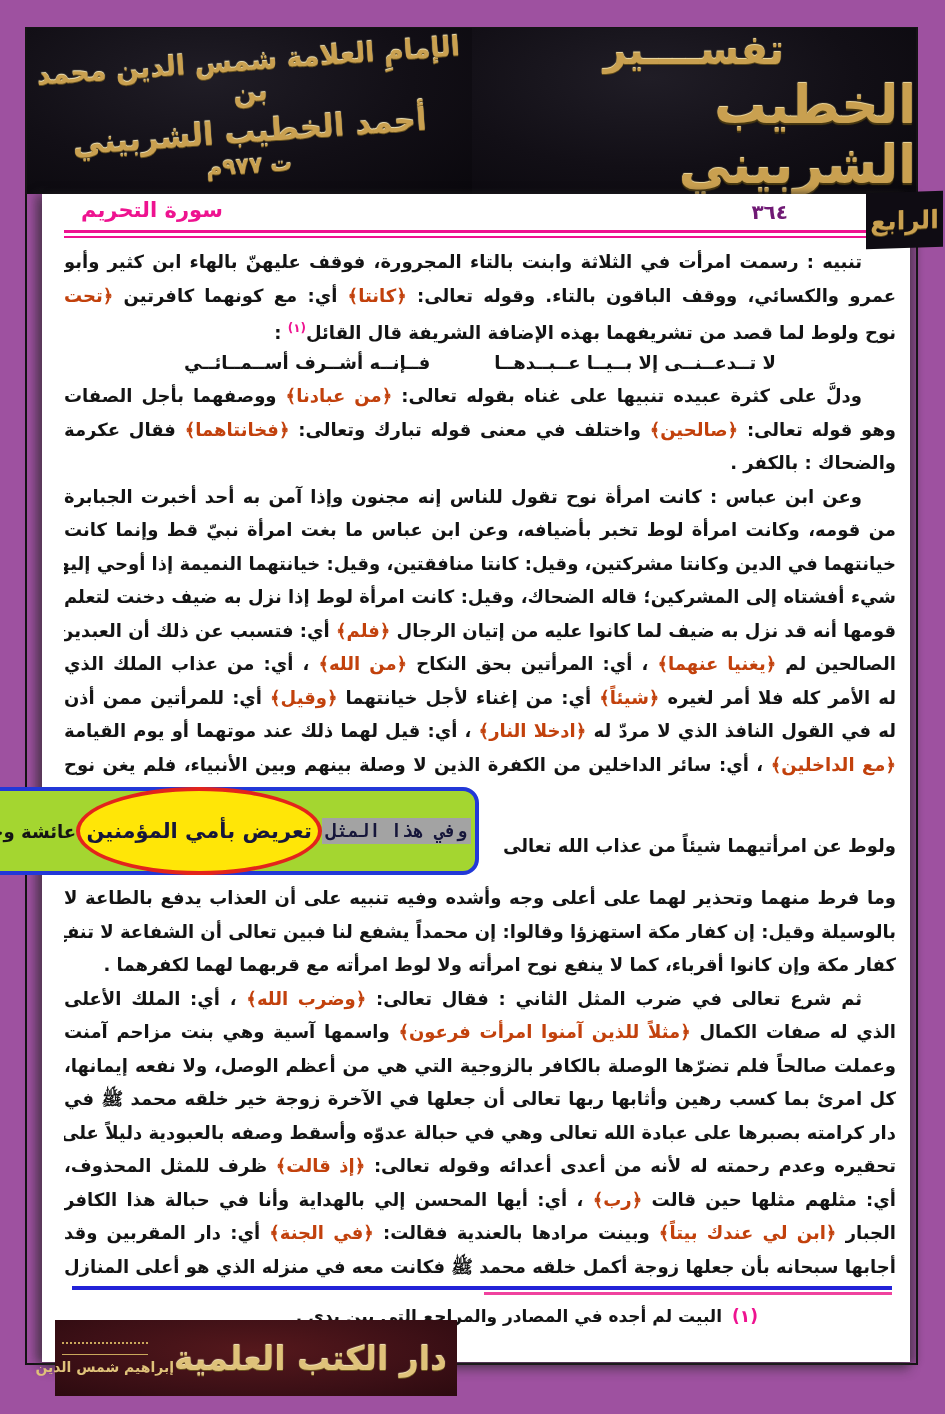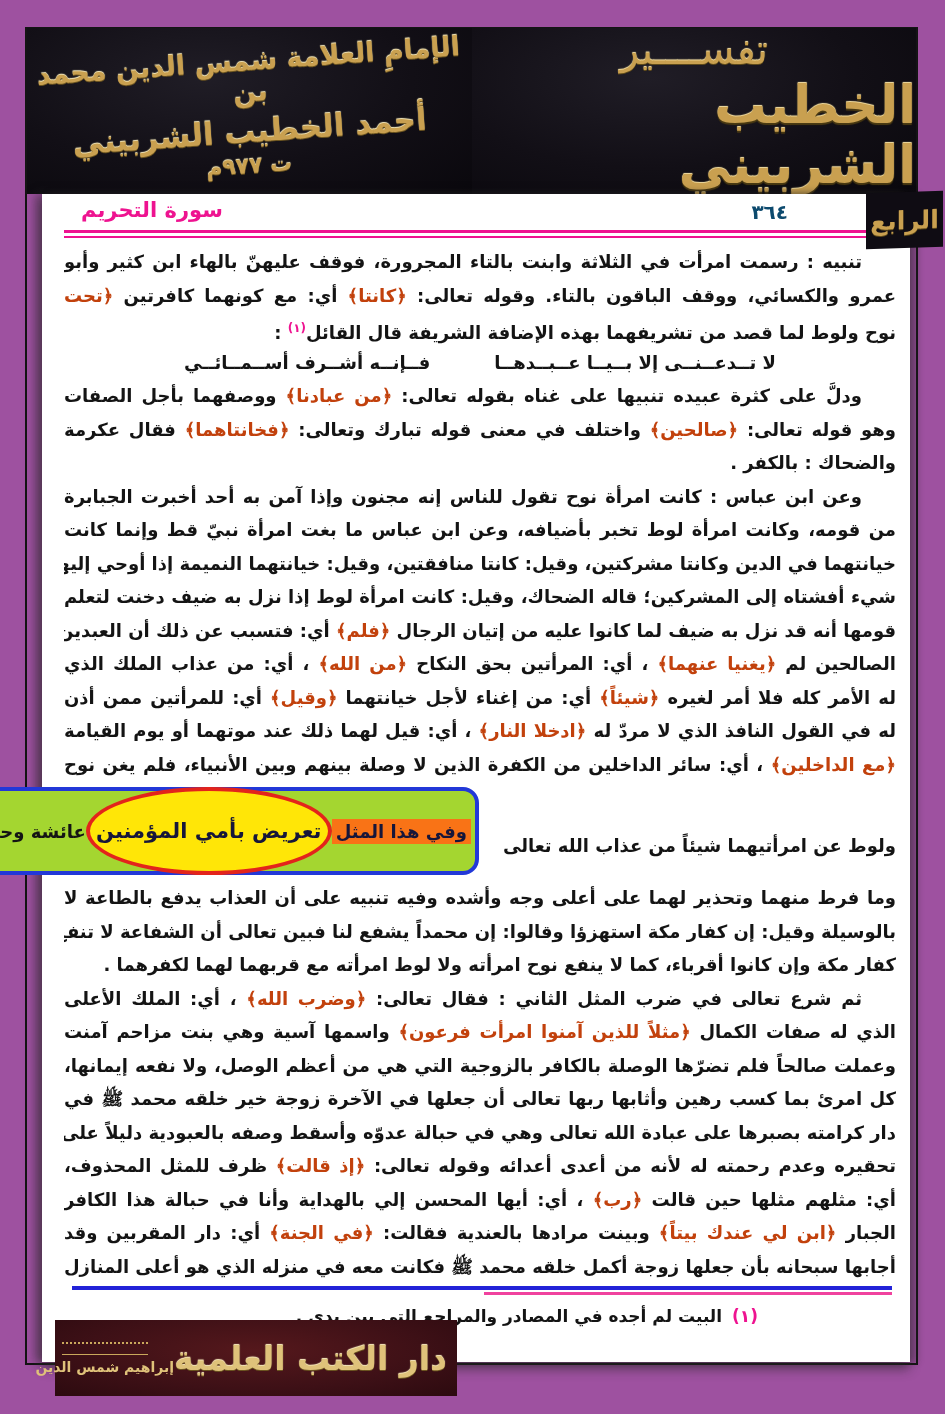--- a/index.html
+++ b/index.html
@@ -9,52 +9,52 @@
   
   .frame{position:absolute;left:25px;top:27px;width:889px;height:1334px;border:2px solid #141414;background:#9e51a0;}
 
   
   .covers{position:absolute;left:27px;top:28px;width:889px;height:166px;display:flex;z-index:2;}
   .cover{flex:1;background:radial-gradient(ellipse at 40% 30%, #201d26 0%, #120f16 55%, #0a080d 100%);color:#c9a050;display:flex;flex-direction:column;align-items:center;justify-content:center;overflow:hidden;}
   .cover-left .cl{transform:rotate(-4deg);text-align:center;font-weight:700;text-shadow:0 1px 0 #6b5420,0 -1px 1px #fff3c2;}
   .cl1{font-size:27px;letter-spacing:1px;}
   .cl2{font-size:31px;margin-top:6px;}
   .cl3{font-size:22px;margin-top:4px;}
-  .cover-right .cr1{font-size:40px;font-weight:400;text-shadow:0 1px 0 #5e4a1a,0 -1px 1px #ffe9a8;}
+  .cover-right .cr1{font-size:40px;font-weight:700;text-shadow:0 1px 0 #5e4a1a,0 -1px 1px #ffe9a8;}
   .cover-right .cr2{font-size:52px;font-weight:700;margin-top:2px;text-shadow:0 2px 1px #4a3a12,0 -1px 1px #ffe9a8;}
 
   
   .page{position:absolute;left:42px;top:194px;width:868px;height:1168px;background:#ffffff;z-index:3;
         box-shadow:-7px 0 9px rgba(40,40,40,.5), 7px 0 7px rgba(40,40,40,.35), 0 8px 10px rgba(40,40,40,.45);
         padding:0;box-sizing:border-box;}
   .page-inner{position:relative;width:100%;height:100%;padding:4px 14px 0 22px;box-sizing:border-box;direction:rtl;}
 
   .hdr{position:relative;height:30px;margin-left:11px;}
   .surah{position:absolute;left:6px;top:0;color:#ee1390;font-size:21px;font-weight:700;}
-  .pnum{position:absolute;right:108px;top:2px;color:#0c4a6e;font-size:20px;font-weight:700;letter-spacing:1px;}
+  .pnum{position:absolute;right:108px;top:2px;color:#701a75;font-size:20px;font-weight:700;letter-spacing:1px;}
   .rule{height:3px;border-top:3px solid #ee1390;border-bottom:2px solid #ee1390;margin-top:2px;}
 
   .body{margin-top:7px;color:#141414;}
   .line{height:33.5px;line-height:33.5px;font-size:18px;font-weight:700;white-space:nowrap;overflow:hidden;
         text-align:justify;text-align-last:justify;text-justify:inter-word;}
   .line.end{text-align:right;text-align-last:right;}
   .line.indent{padding-right:34px;}
   .seg.q{color:#c2410c;}
   .seg.sup{color:#ee1390;font-size:12px;vertical-align:super;}
   .seg.ulr{border-bottom:5px solid #4c1d95;padding-bottom:11px;}
   .seg.ulb{border-bottom:6px solid #4c1d95;padding-bottom:17px;}
 
   .poetry{height:33.5px;line-height:33.5px;font-size:18px;font-weight:700;display:flex;direction:rtl;
           justify-content:center;gap:64px;white-space:nowrap;overflow:hidden;}
 
   .boxrow{height:100px;display:flex;direction:rtl;align-items:center;font-size:18px;font-weight:700;}
   .lead{white-space:nowrap;padding-left:24px;margin-top:28px;}
   .gbox{flex:1;height:88px;background:#a4d630;border:4px solid #2238d8;border-radius:16px;
         display:flex;direction:rtl;align-items:center;justify-content:space-between;padding:0 4px;box-sizing:border-box;}
-  .chip{background:#f97316;padding:2px 4px;white-space:nowrap;font-size:18px;color:#16163a;}
+  .chip{background:#a3a3a3;padding:2px 4px;white-space:nowrap;font-size:18px;color:#16163a;font-family:Liberation Mono, monospace;}
   .ellipse{width:238px;height:80px;background:#ffe607;border:4px solid #e3241b;border-radius:50%;
            display:flex;align-items:center;justify-content:center;font-size:21px;font-weight:700;color:#16163a;white-space:nowrap;flex:0 0 auto;}
   .tailtxt{white-space:nowrap;padding-left:2px;color:#141414;}
 
   .rules2{position:relative;height:16px;}
   .rules2 .bl{position:absolute;top:3px;right:4px;left:8px;height:4px;background:#2222d8;}
   .rules2 .pk{position:absolute;top:9px;right:4px;width:49%;height:3px;background:#f0429e;}
 
   .footnote{margin-top:3px;height:28px;line-height:28px;font-size:17px;font-weight:700;text-align:right;padding-right:138px;white-space:nowrap;color:#141414;}
   .fnm{color:#ee1390;margin-left:10px;}

